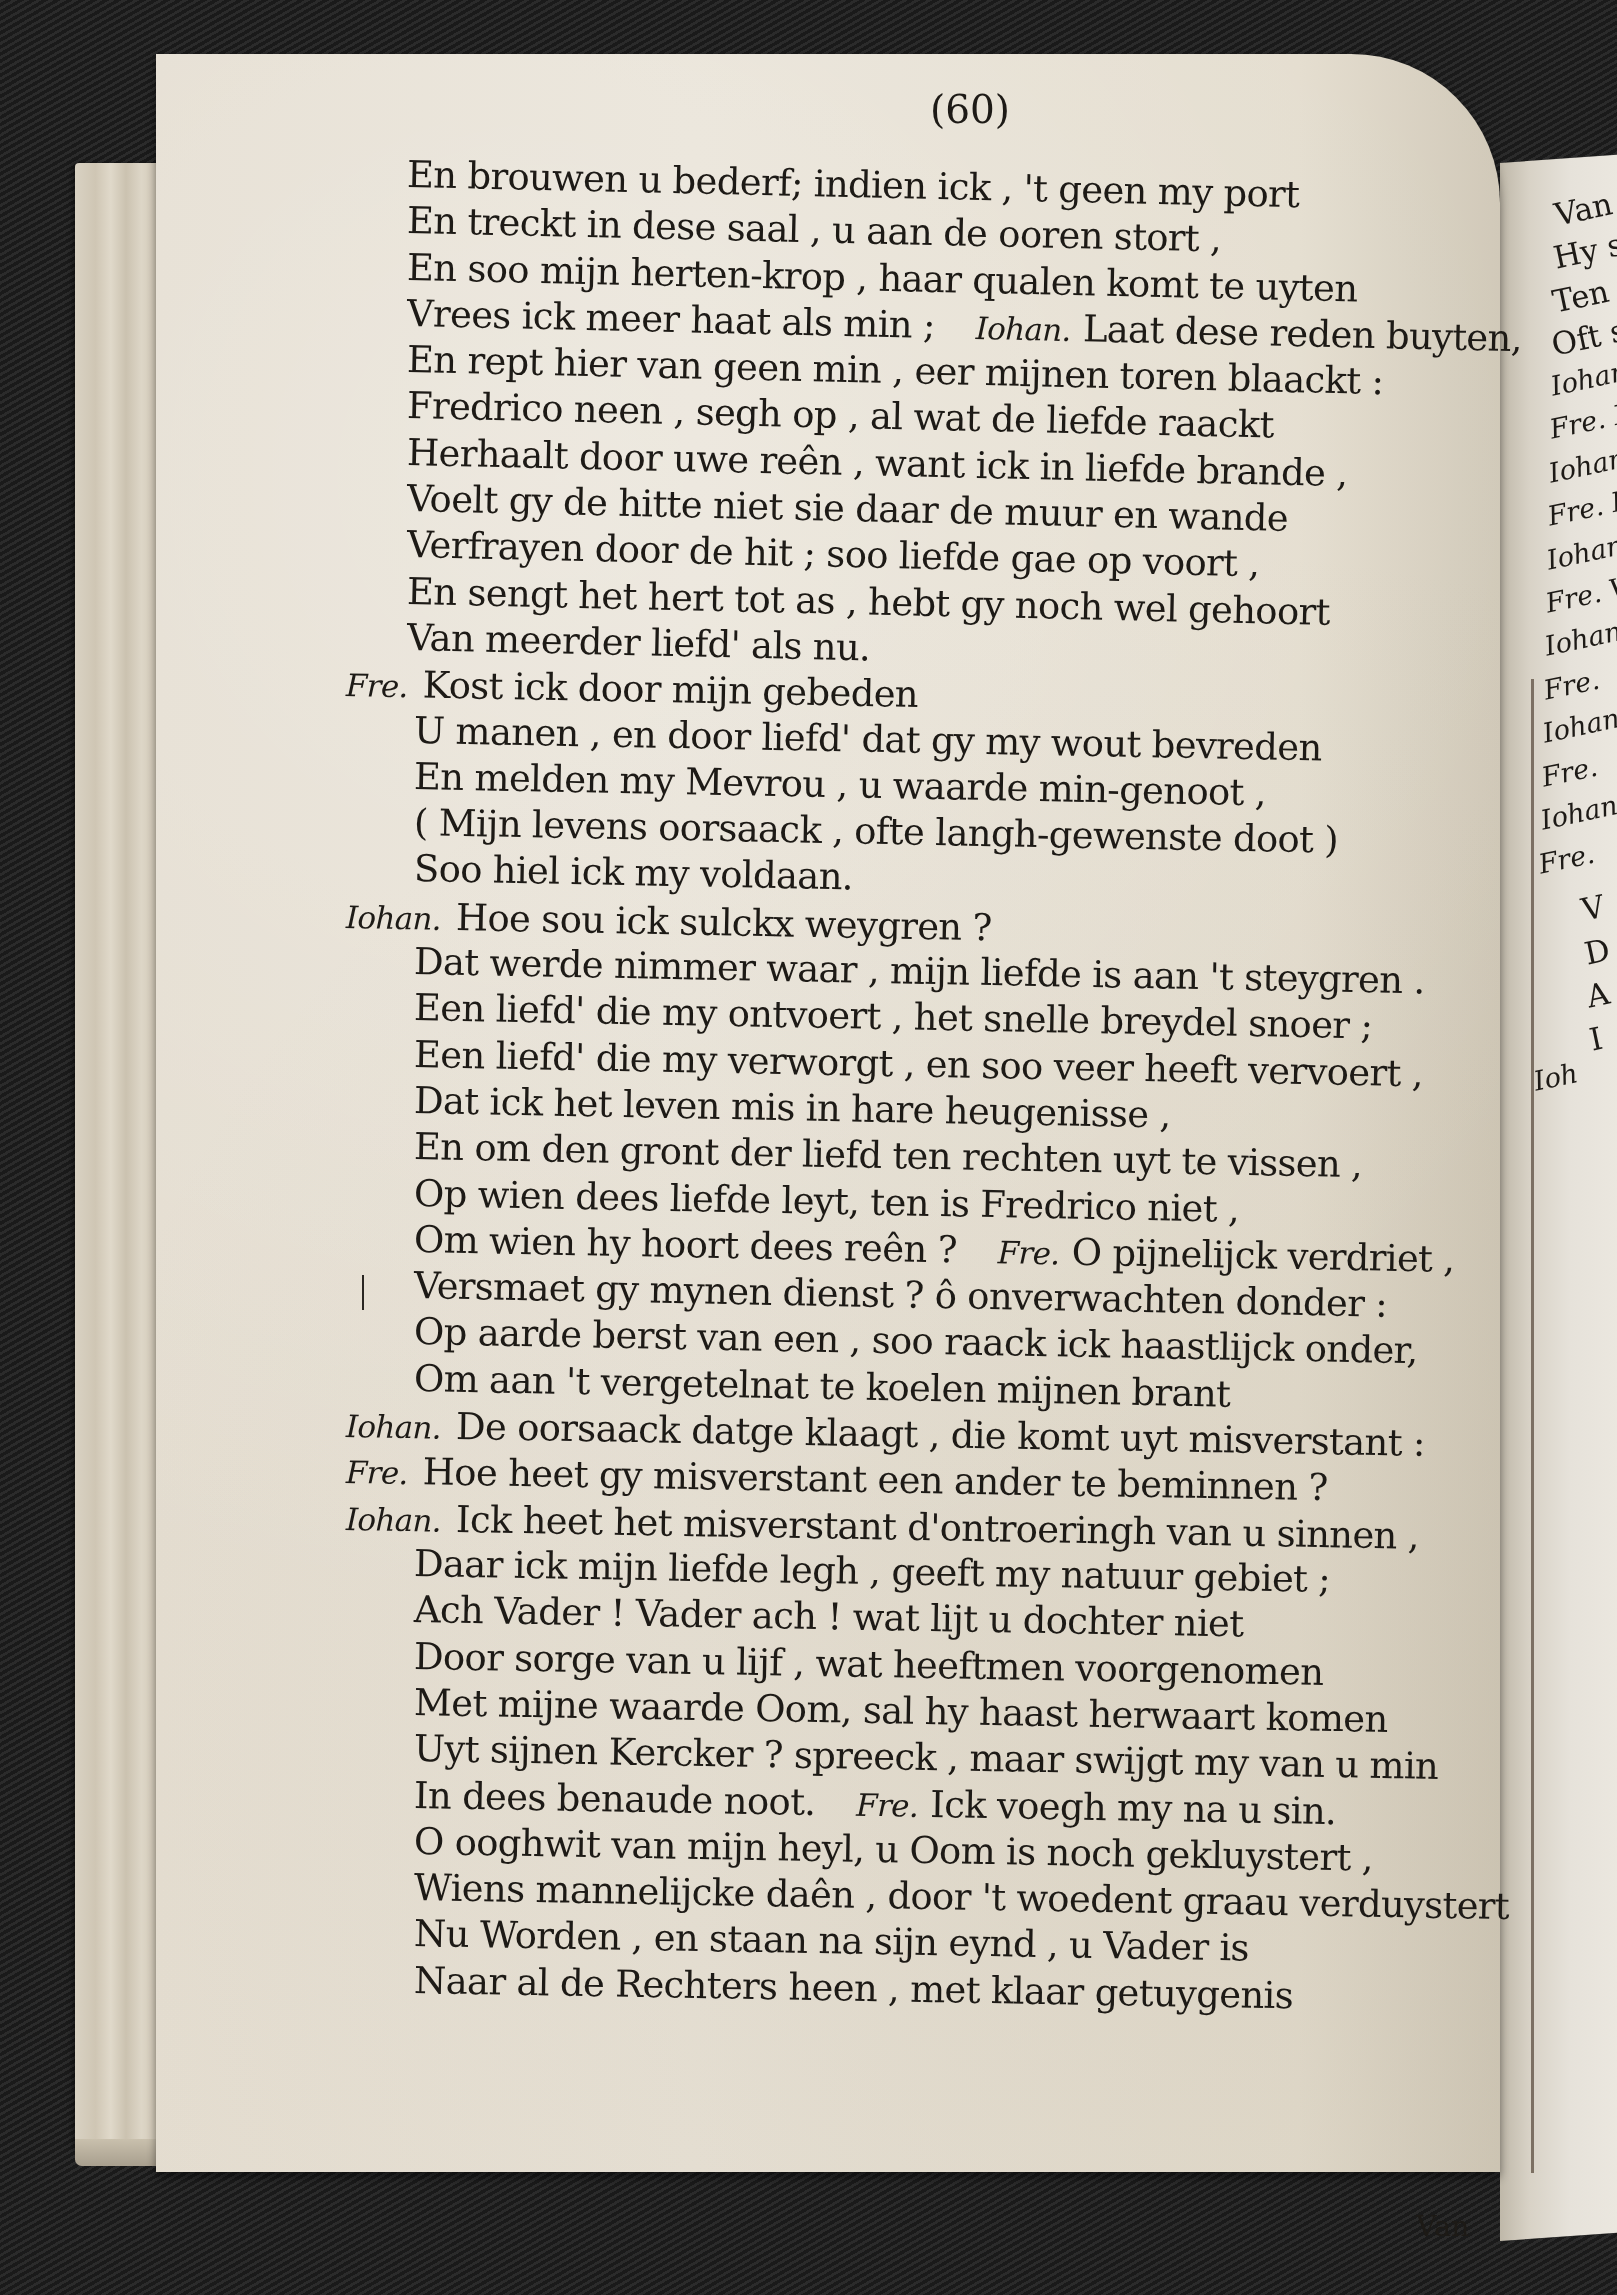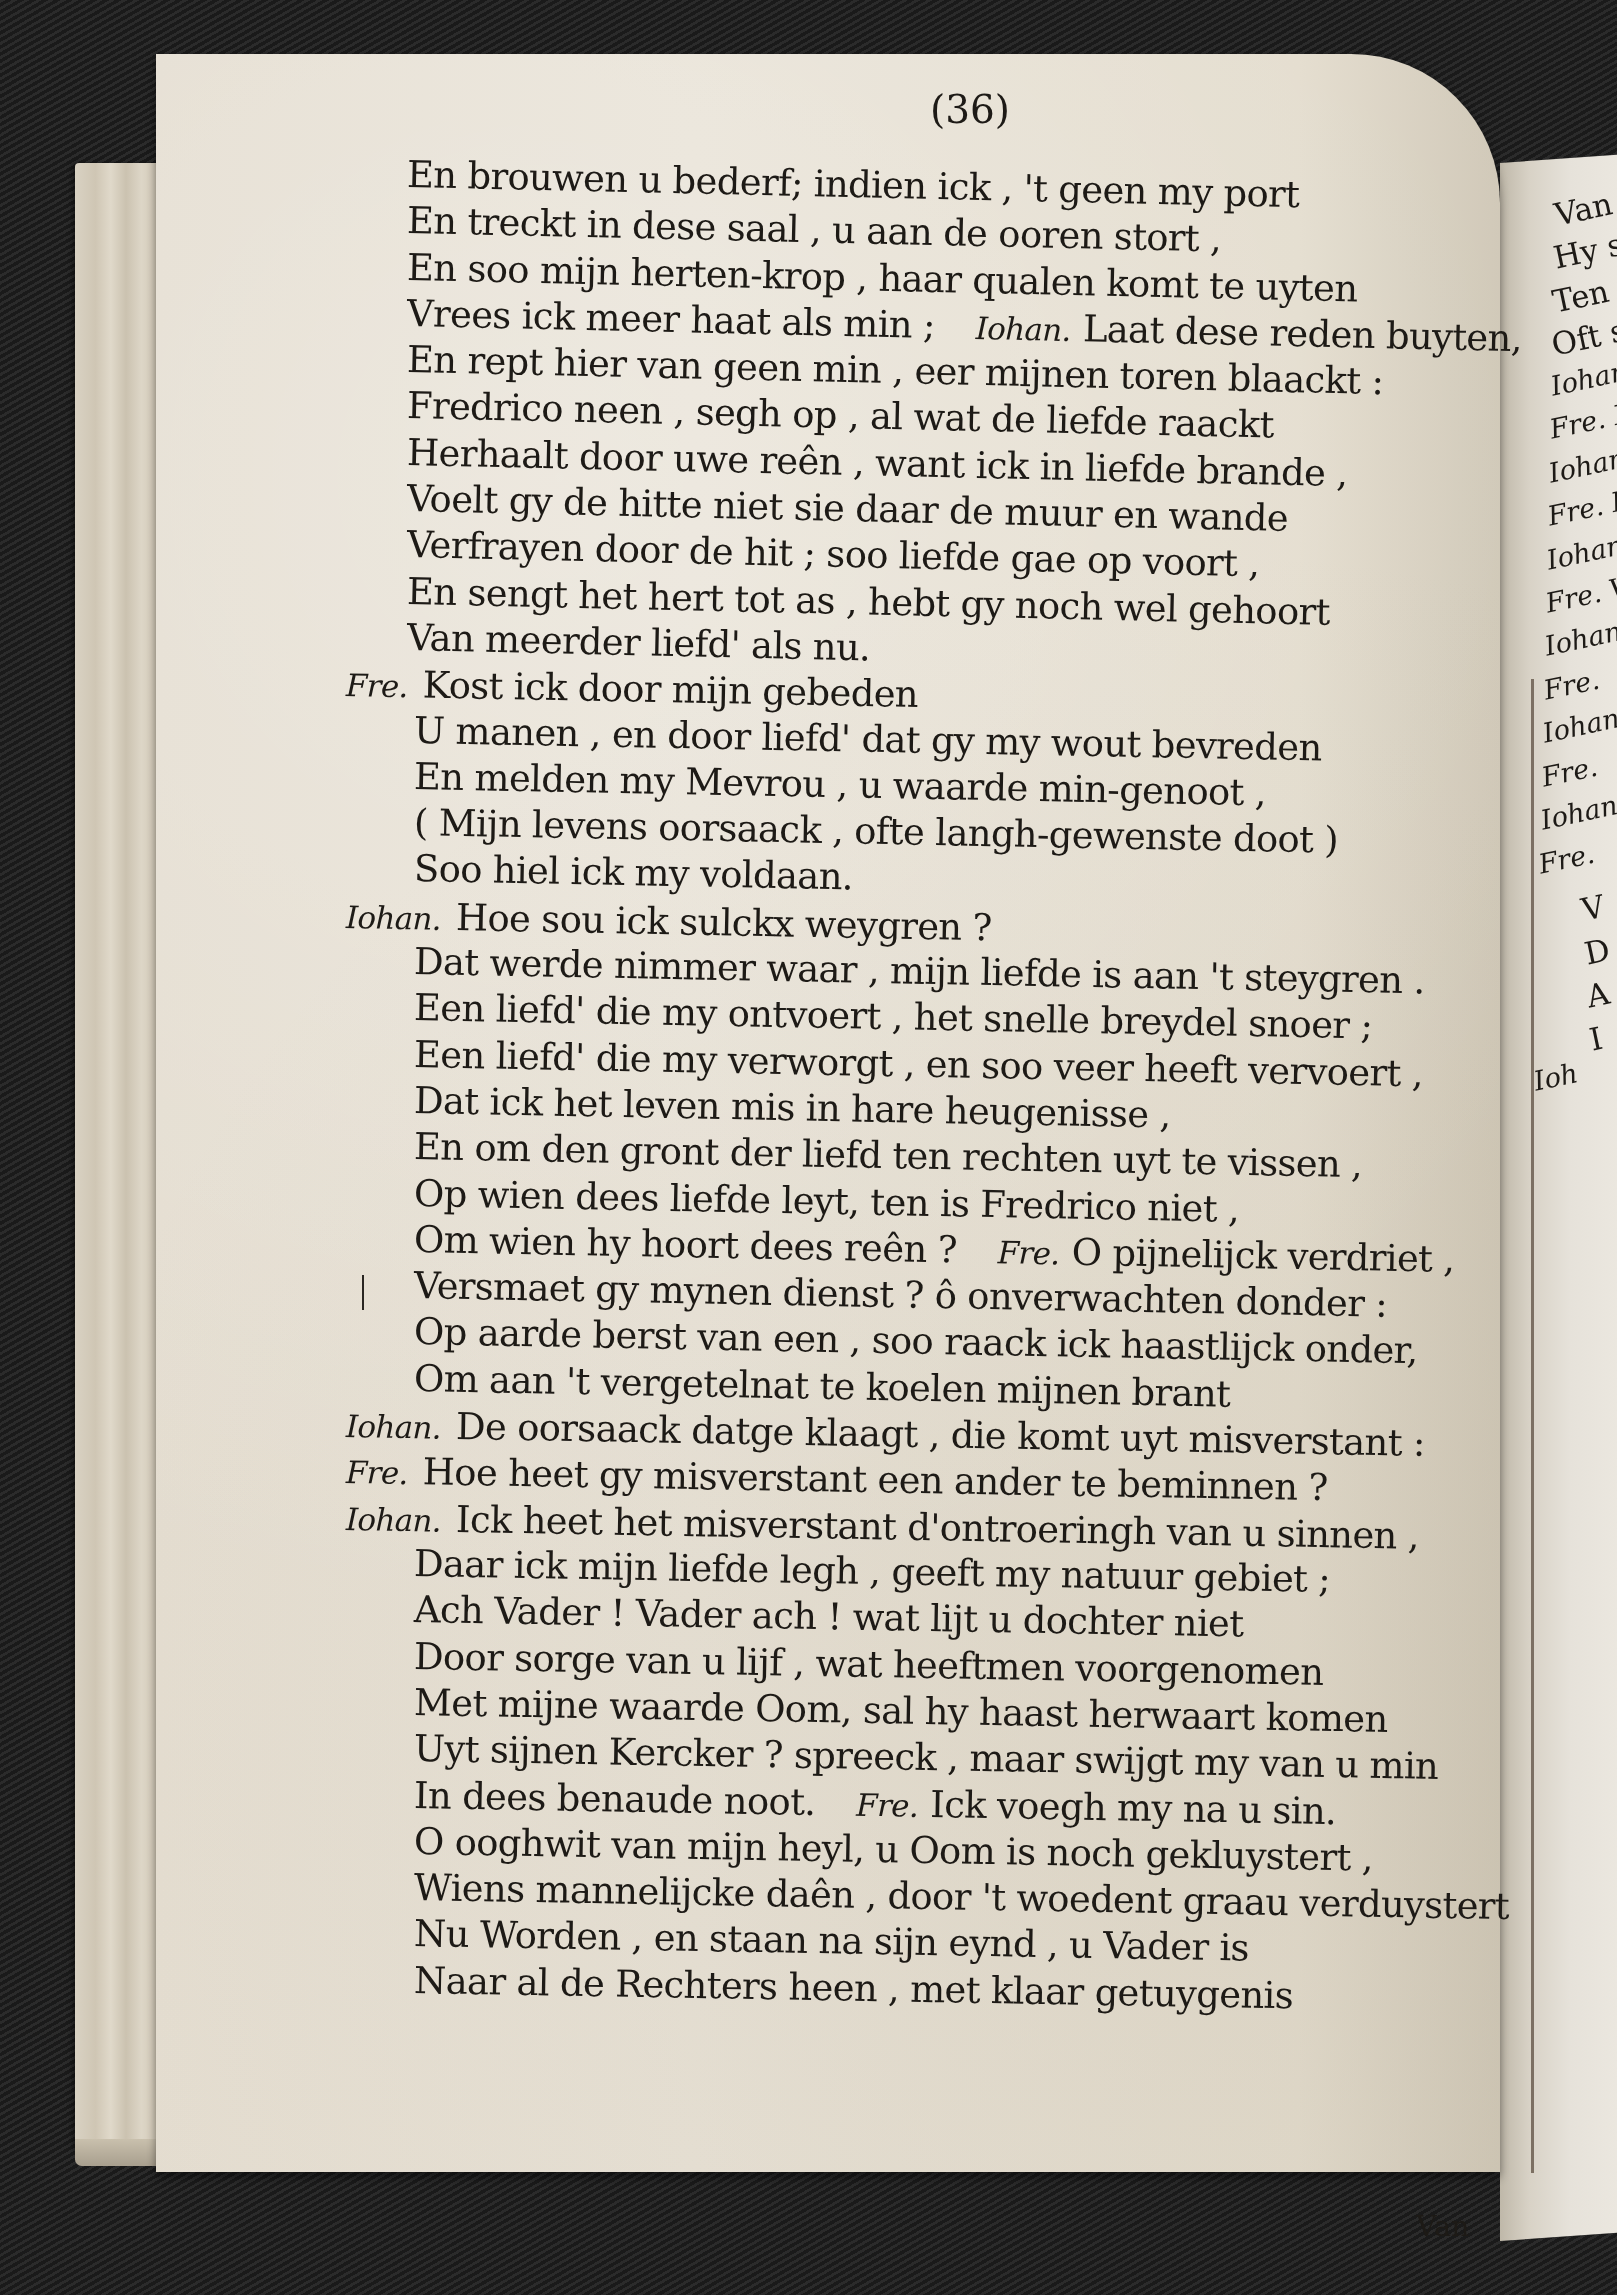--- a/index.html
+++ b/index.html
@@ -127,21 +127,21 @@
 </head>
 <body>
 
 <div class="stack-edges"></div>
 <div class="page-bottom-shadow"></div>
 <div class="page-right"></div>
 <div class="gutter-line"></div>
 
 <div class="page-left"></div>
 
-<div class="page-number">(36)</div>
+<div class="page-number">(60)</div>
 
 <div id="text-block" class="text-block">
     <div class="line" style="left: 54px; top: 68px; transform: rotate(1.3deg); transform-origin: left center;"><span>En brouwen u bederf;  indien ick ,  't geen my port</span></div>
     <div class="line" style="left: 54px; top: 114px; transform: rotate(1.3deg); transform-origin: left center;"><span>En treckt in dese saal ,  u aan de ooren stort ,</span></div>
     <div class="line" style="left: 54px; top: 161px; transform: rotate(1.3deg); transform-origin: left center;"><span>En soo mijn herten-krop ,  haar qualen komt te uyten</span></div>
     <div class="line" style="left: 54px; top: 207px; transform: rotate(1.3deg); transform-origin: left center;"><span>Vrees ick meer haat als min ;</span><span class="inline-speaker">Iohan.</span><span>Laat dese reden buyten,</span></div>
     <div class="line" style="left: 54px; top: 253px; transform: rotate(1.3deg); transform-origin: left center;"><span>En rept hier van geen min ,  eer mijnen toren blaackt :</span></div>
     <div class="line" style="left: 54px; top: 299px; transform: rotate(1.3deg); transform-origin: left center;"><span>Fredrico neen ,  segh op ,  al wat de liefde raackt</span></div>
     <div class="line" style="left: 54px; top: 346px; transform: rotate(1.3deg); transform-origin: left center;"><span>Herhaalt door uwe reên ,  want ick in liefde brande ,</span></div>
     <div class="line" style="left: 54px; top: 392px; transform: rotate(1.3deg); transform-origin: left center;"><span>Voelt gy de hitte niet sie daar de muur en wande</span></div>

